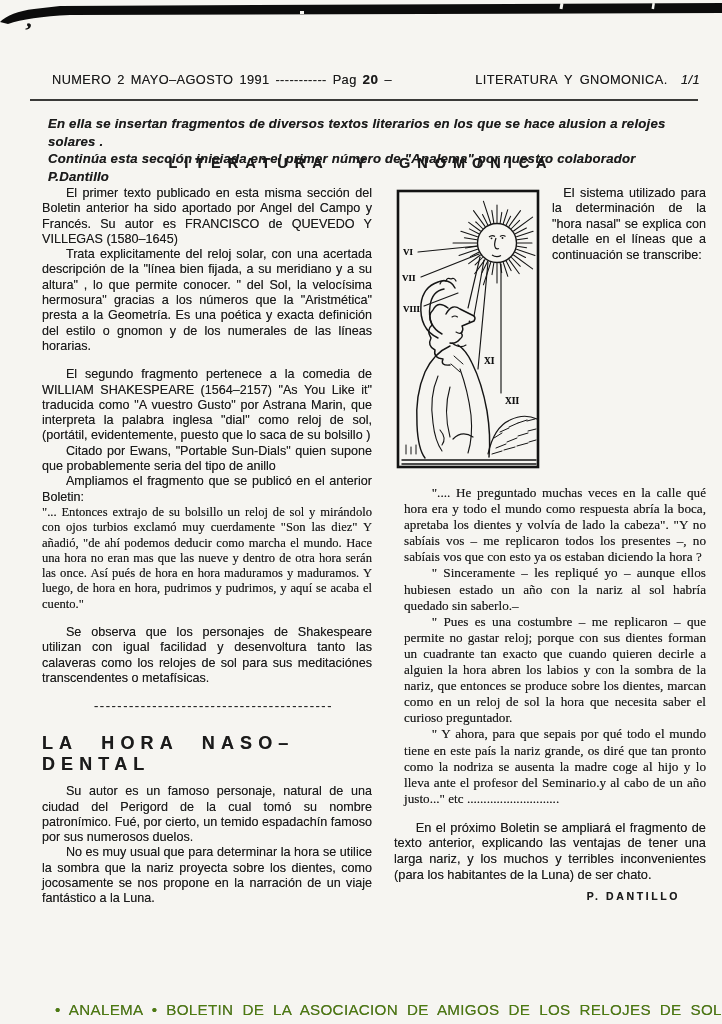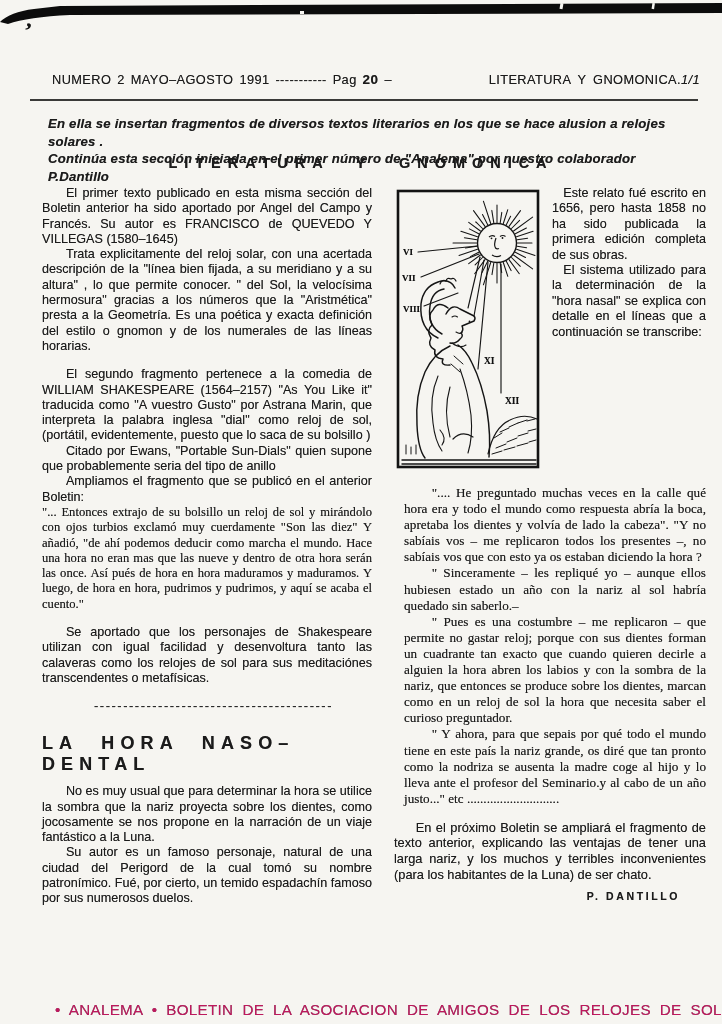--- a/index.html
+++ b/index.html
@@ -13,21 +13,21 @@
   .topbar{position:absolute;top:0;left:0;width:722px;height:26px;}
   .ink-mark{position:absolute;left:24px;top:18px;font-size:22px;font-weight:bold;color:#111;transform:rotate(12deg);font-family:"Liberation Serif",serif;}
   
   .header-row{
     position:absolute;top:72px;left:0;width:722px;box-sizing:border-box;
     padding:0 22px 0 52px;display:flex;align-items:baseline;
     font-size:12.8px;letter-spacing:.4px;white-space:nowrap;
   }
   .header-left{flex:0 0 auto;word-spacing:2px;}
   .header-left b{font-size:13.5px;}
-  .header-center{flex:1 1 auto;text-align:right;word-spacing:3px;padding-left:70px;}
+  .header-center{flex:1 1 auto;text-align:center;word-spacing:3px;padding-left:70px;}
   .header-right{flex:0 0 auto;font-style:italic;}
   .header-rule{position:absolute;top:99px;left:30px;width:668px;height:0;border-top:2.2px solid #3a3a38;}
   
   .intro{position:absolute;top:115px;left:48px;width:648px;
     font-style:italic;font-weight:bold;font-size:13.2px;line-height:17.5px;letter-spacing:.2px;}
   
   .main-title{position:absolute;top:155px;left:0;width:722px;text-align:center;
     font-size:14.5px;font-weight:bold;letter-spacing:.48em;word-spacing:1.1em;margin:0;}
   
   .columns{position:absolute;top:186px;left:42px;width:664px;display:flex;gap:22px;}
@@ -48,21 +48,21 @@
   .woodcut{flex:0 0 148px;width:148px;height:290px;}
   .side-text{flex:1 1 auto;min-width:0;}
   .side-text p{margin:0;text-align:justify;font-size:12.6px;line-height:15.4px;text-indent:.9em;}
   .rquote{margin-top:9px;padding-left:10px;}
   .rquote p{margin:0;text-align:justify;font-size:13.2px;line-height:16.1px;text-indent:2.1em;}
   .closing{margin-top:13px;}
   .closing p{margin:0;text-align:justify;font-size:12.8px;line-height:15.6px;text-indent:1.7em;}
   .signature{margin:8px 26px 8px 0;text-align:right;font-size:10.5px;font-weight:bold;letter-spacing:2.6px;}
   
   .footer{position:absolute;left:0;bottom:6px;width:722px;box-sizing:border-box;padding-left:55px;
-    font-size:15.2px;letter-spacing:.3px;word-spacing:4.5px;white-space:nowrap;color:#be185d;}
+    font-size:15.2px;letter-spacing:.3px;word-spacing:4.5px;white-space:nowrap;color:#4d7c0f;}
   svg text{font-family:"Liberation Serif",serif;font-weight:bold;fill:#111;}
 </style>
 </head>
 <body>
 
 <div class="page">
 
   <svg class="topbar" viewBox="0 0 722 26" aria-hidden="true">
     <path d="M0,22 Q10,12 34,9 L60,6 L722,3 L722,13 L70,15 Q28,17 8,24 Z" fill="#0c0c0c"></path>
     <rect x="560" y="3" width="3" height="6" fill="#f6f5f1" transform="rotate(10 561 6)"></rect>
@@ -87,25 +87,25 @@
 
   <div class="columns col">
 
     <div class="col-left">
       <p class="ind">El primer texto publicado en esta misma sección del Boletin anterior ha sido aportado por Angel del Campo y Francés.  Su autor es FRANCISCO de QUEVEDO Y VILLEGAS  (1580–1645)</p>
       <p class="ind">Trata explicitamente del reloj solar, con una acertada descripción de la "línea bien fijada, a su meridiano y a su altura" , lo que permite conocer. " del Sol, la velocísima hermosura" gracias a los números que la "Aristmética" presta a la Geometría. Es una poética y exacta definición del estilo o gnomon y de los numerales de las líneas horarias.</p>
       <p class="ind gap-top">El segundo fragmento pertenece a la comedia de WILLIAM  SHAKESPEARE  (1564–2157) "As You Like it" traducida como "A vuestro Gusto" por Astrana Marin, que interpreta la palabra inglesa "dial" como reloj de sol, (portátil, evidentemente, puesto que lo saca de su bolsillo )</p>
       <p class="ind">Citado por Ewans, "Portable Sun-Dials" quien supone que probablemente seria del tipo de anillo</p>
       <p class="ind">Ampliamos el fragmento que se  publicó en el anterior Boletin:</p>
       <p class="lquote serif">"... Entonces extrajo de su bolsillo un reloj de sol y mirándolo con ojos turbios exclamó muy cuerdamente "Son las diez" Y añadió, "de ahí podemos deducir como marcha el mundo. Hace una hora no eran mas que las nueve y dentro de otra hora serán las once. Así pués de hora en hora maduramos y maduramos. Y luego, de hora en hora, pudrimos y pudrimos, y aquí se acaba el cuento."</p>
-      <p class="ind gap-top">Se aportado  que los personajes de Shakespeare utilizan con igual facilidad y desenvoltura tanto las calaveras como los relojes de sol para sus meditaciónes transcendentes o metafísicas.</p>
+      <p class="ind gap-top">Se observa  que los personajes de Shakespeare utilizan con igual facilidad y desenvoltura tanto las calaveras como los relojes de sol para sus meditaciónes transcendentes o metafísicas.</p>
       <div class="dashed-divider">--------------------------------------------------</div>
       <h2 class="naso-title">LA HORA NASO–DENTAL</h2>
+      <p class="ind">Su autor es un famoso personaje, natural de una ciudad del Perigord de la cual tomó su nombre patronímico. Fué, por cierto, un temido espadachín famoso por sus numerosos duelos.</p>
       <p class="ind">No es muy usual que para determinar la hora se utilice la sombra que la nariz proyecta sobre los dientes, como jocosamente se nos propone en la narración de un viaje fantástico a la Luna.</p>
-      <p class="ind">Su autor es un famoso personaje, natural de una ciudad del Perigord de la cual tomó su nombre patronímico. Fué, por cierto, un temido espadachín famoso por sus numerosos duelos.</p>
     </div>
 
     <div class="col-right">
 
       <div class="figure-row">
         <svg class="woodcut" viewBox="0 0 148 290" aria-hidden="true">
           <rect x="4" y="5" width="140" height="276" fill="none" stroke="#131313" stroke-width="2.6"></rect>
 
           <g id="sun-rays" stroke="#141414" stroke-width="1.05" stroke-linecap="round">
               <line x1="123.5" y1="57.0" x2="138.0" y2="57.0"></line>
@@ -198,21 +198,20 @@
 
           <g stroke="#151515" fill="none" stroke-width="1.2" stroke-linecap="round">
             <path d="M94,268 Q100,241 116,234 Q130,227 143,233"></path>
             <path d="M100,252 l8,-5 M106,246 l9,-4 M115,241 l9,-4 M124,237 l9,-3 M133,235 l8,-2 M102,262 l10,-4 M113,256 l10,-4 M124,250 l10,-3 M134,245 l8,-2 M98,268 l10,-3 M110,264 l11,-3 M123,260 l11,-3 M135,256 l7,-2" stroke-width="1"></path>
             <path d="M8,274 L142,274 M8,278 L142,278" stroke-width="1.4"></path>
             <path d="M12,268 l0,-9 M17,268 l0,-7 M22,268 l0,-9" stroke-width="1"></path>
           </g>
         </svg>
 
         <div class="side-text">
-          <p>Este relato fué escrito en 1656, pero hasta 1858 no ha sido publicada la primera edición completa de sus obras.</p>
           <p>El sistema utilizado para la determinación de la "hora nasal" se explica con detalle en el líneas que a continuación se transcribe:</p>
         </div>
       </div>
 
       <div class="rquote serif">
         <p>".... He preguntado muchas veces en la calle qué hora era y todo el mundo como respuesta abría la boca, apretaba los dientes y volvía de lado la cabeza". "Y no sabíais vos – me replicaron todos los presentes –, no sabíais vos que con esto ya os estaban diciendo la hora ?</p>
         <p>" Sinceramente – les repliqué yo – aunque ellos hubiesen estado un año con la nariz al sol habría quedado sin saberlo.–</p>
         <p>" Pues es una costumbre – me replicaron – que permite no gastar reloj; porque con sus dientes forman un cuadrante tan exacto que cuando quieren decirle a alguien la hora abren los labios y con la sombra de la nariz, que entonces se produce sobre los dientes, marcan como en un reloj de sol la hora que necesita saber el curioso preguntador.</p>
         <p>" Y ahora, para que sepais por qué todo el mundo tiene en este país la nariz grande, os diré que tan pronto como la nodriza se ausenta la madre coge al hijo y lo lleva ante el profesor del Seminario.y al cabo de un año justo..."  etc  ............................</p>
       </div>

